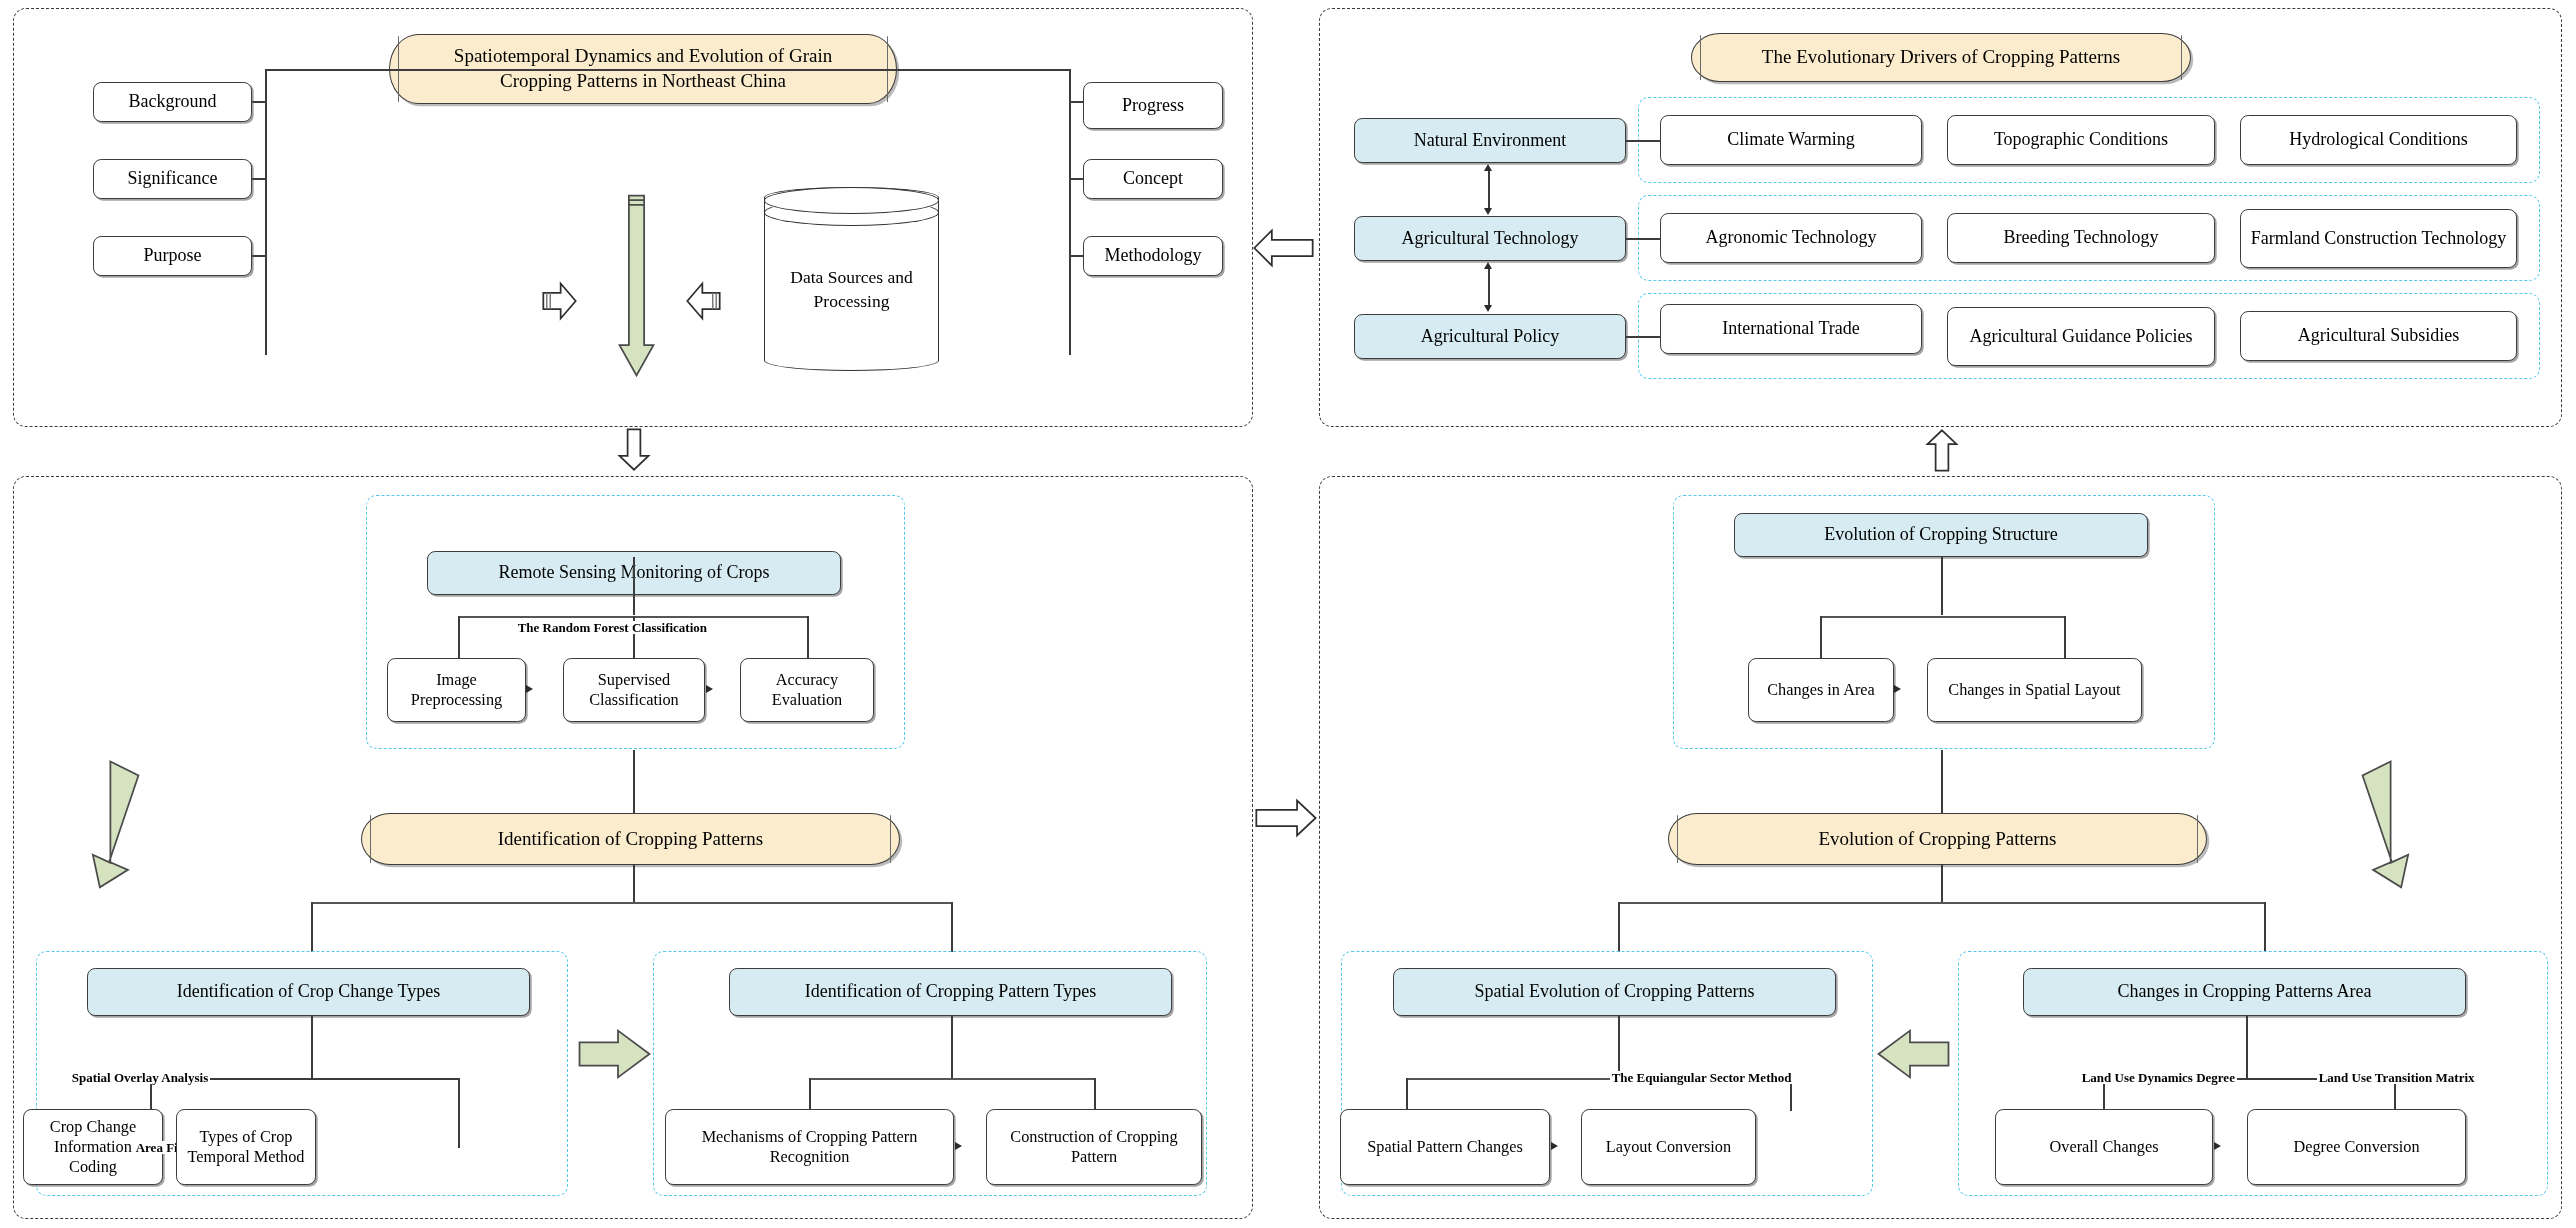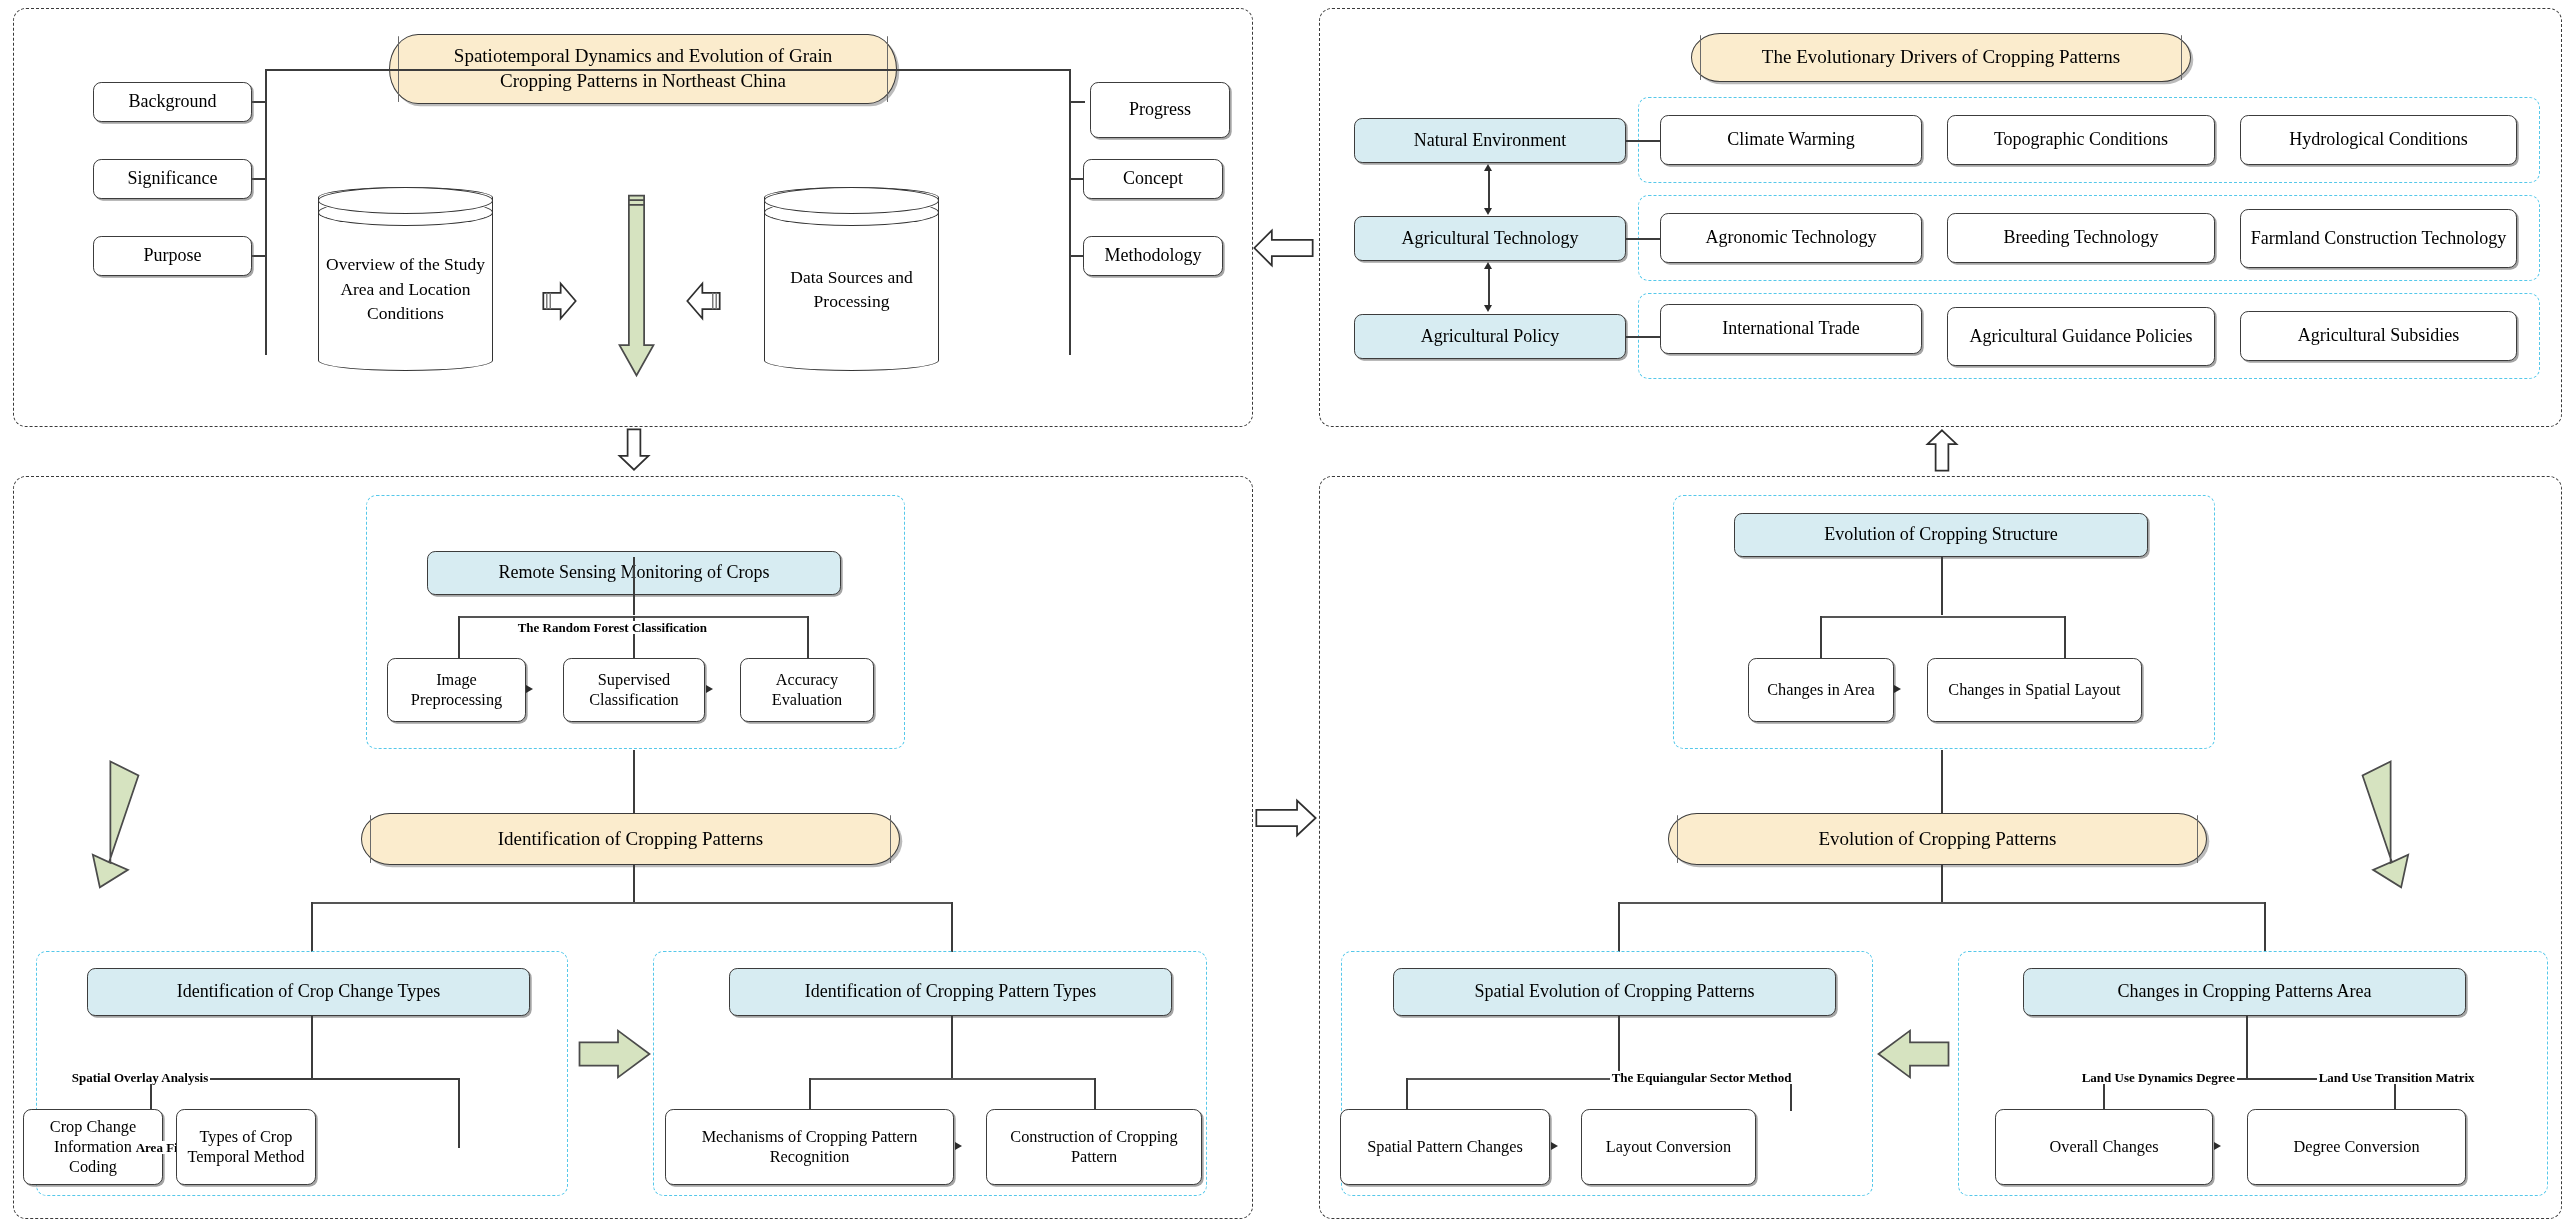--- a/index.html
+++ b/index.html
@@ -187,39 +187,34 @@
   <div class="node t-node" style="left:93px;top:159px;width:159px;height:40px;">
     <span>Significance</span>
   </div>
 
   <div class="ln lnh" style="left:251px;top:255px;width:16.3px;"></div>
   <div class="node t-node" style="left:93px;top:236px;width:159px;height:40px;">
     <span>Purpose</span>
   </div>
 
   <div class="ln lnh" style="left:1069px;top:101px;width:16.3px;"></div>
-  <div class="node t-node" style="left:1083px;top:82px;width:140px;height:56px;margin-left:7px;">
+  <div class="node t-node" style="left:1083px;top:82px;width:140px;height:47px;">
     <span>Progress</span>
   </div>
 
   <div class="ln lnh" style="left:1069px;top:178px;width:16.3px;"></div>
   <div class="node t-node" style="left:1083px;top:159px;width:140px;height:40px;">
     <span>Concept</span>
   </div>
 
   <div class="ln lnh" style="left:1069px;top:255px;width:16.3px;"></div>
   <div class="node t-node" style="left:1083px;top:236px;width:140px;height:40px;">
     <span>Methodology</span>
   </div>
 
-  <div class="cyl t-cyl" style="left:318px;top:187px;width:175px;height:184px;">
-    <span class="lid"></span>
-    <span class="lid2"></span>
-    <span class="txt">Overview of the Study Area and Location Conditions</span>
-  </div>
 
   <div class="cyl t-cyl" style="left:764px;top:187px;width:175px;height:184px;">
     <span class="lid"></span>
     <span class="lid2"></span>
     <span class="txt">Data Sources and Processing</span>
   </div>
 
   <div class="blockarrow" style="left:541px;top:280px;width:37px;height:42px;">
     <svg viewBox="0 0 64 72" preserveAspectRatio="none">
       <path d="M4 22 L34 22 L34 6 L60 36 L34 66 L34 50 L4 50 Z" fill="#ffffff" stroke="#2f2f2f" stroke-width="3"></path>

